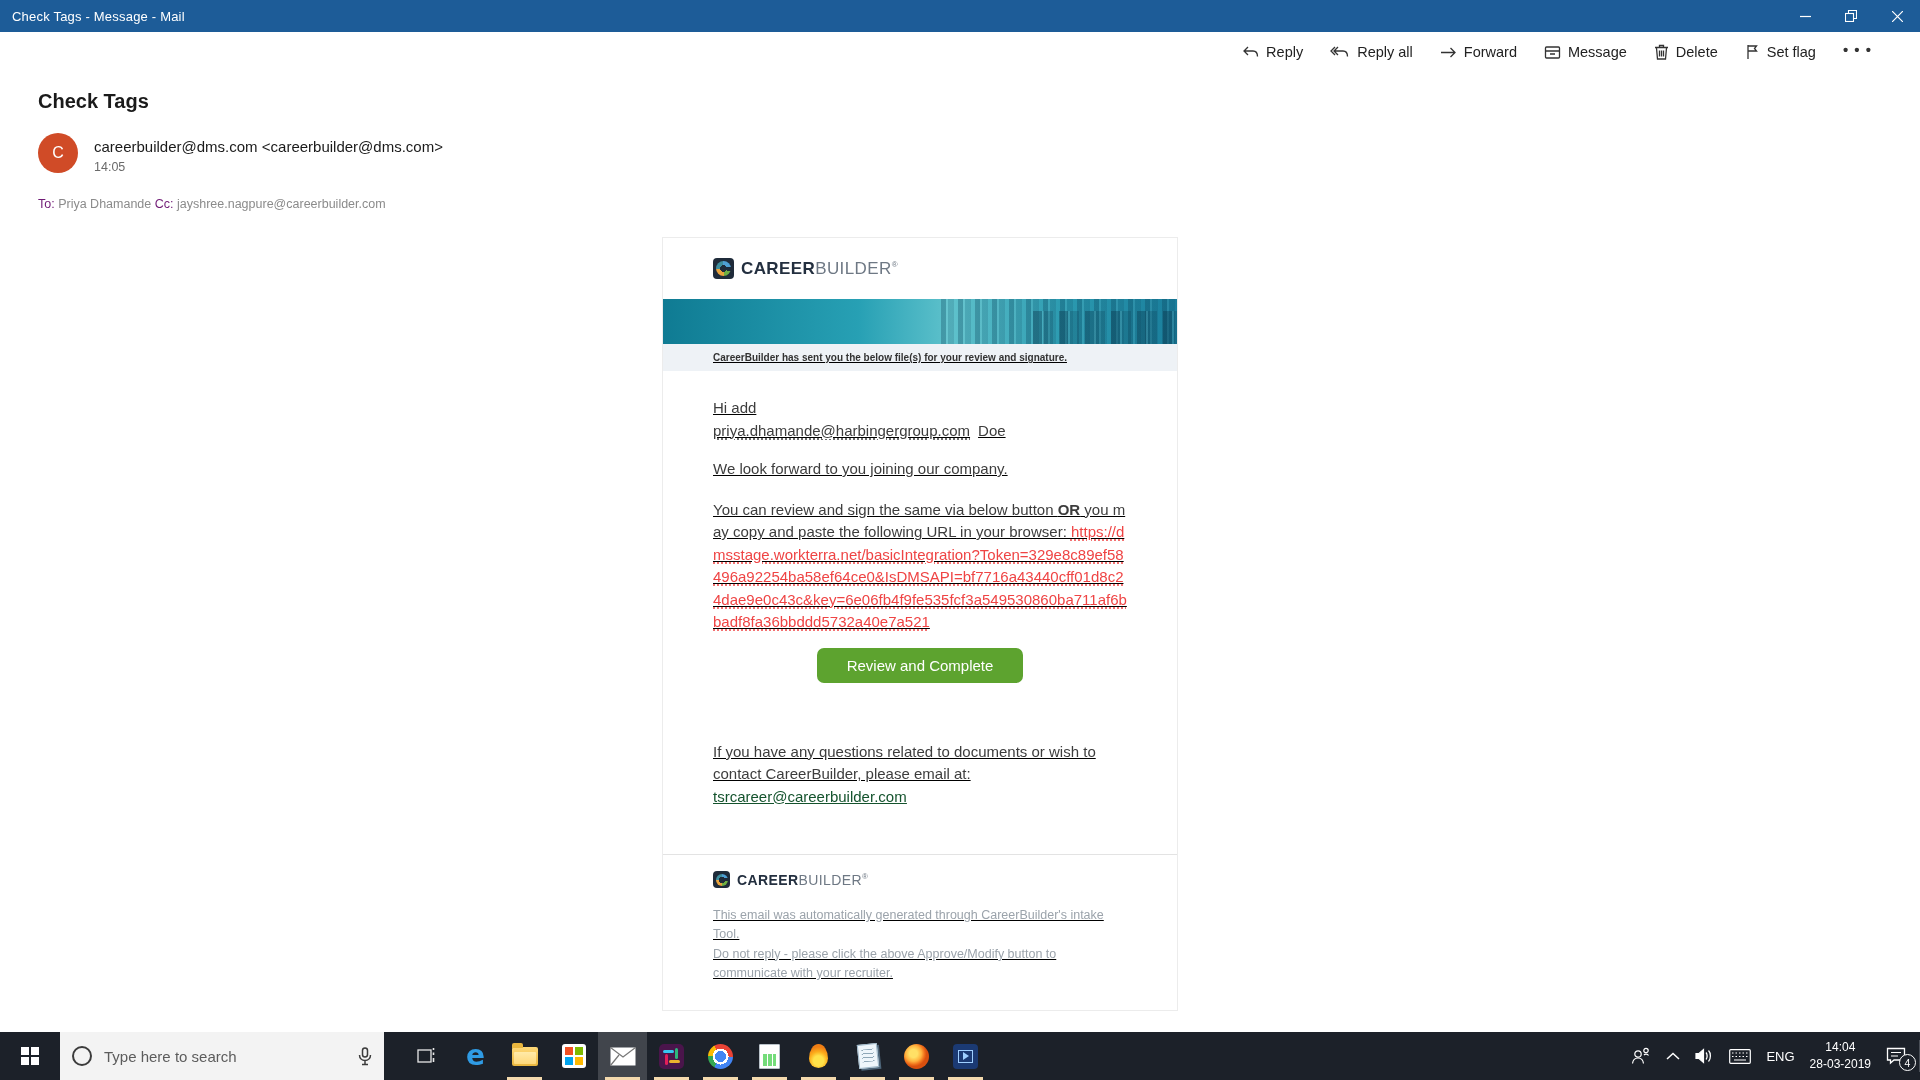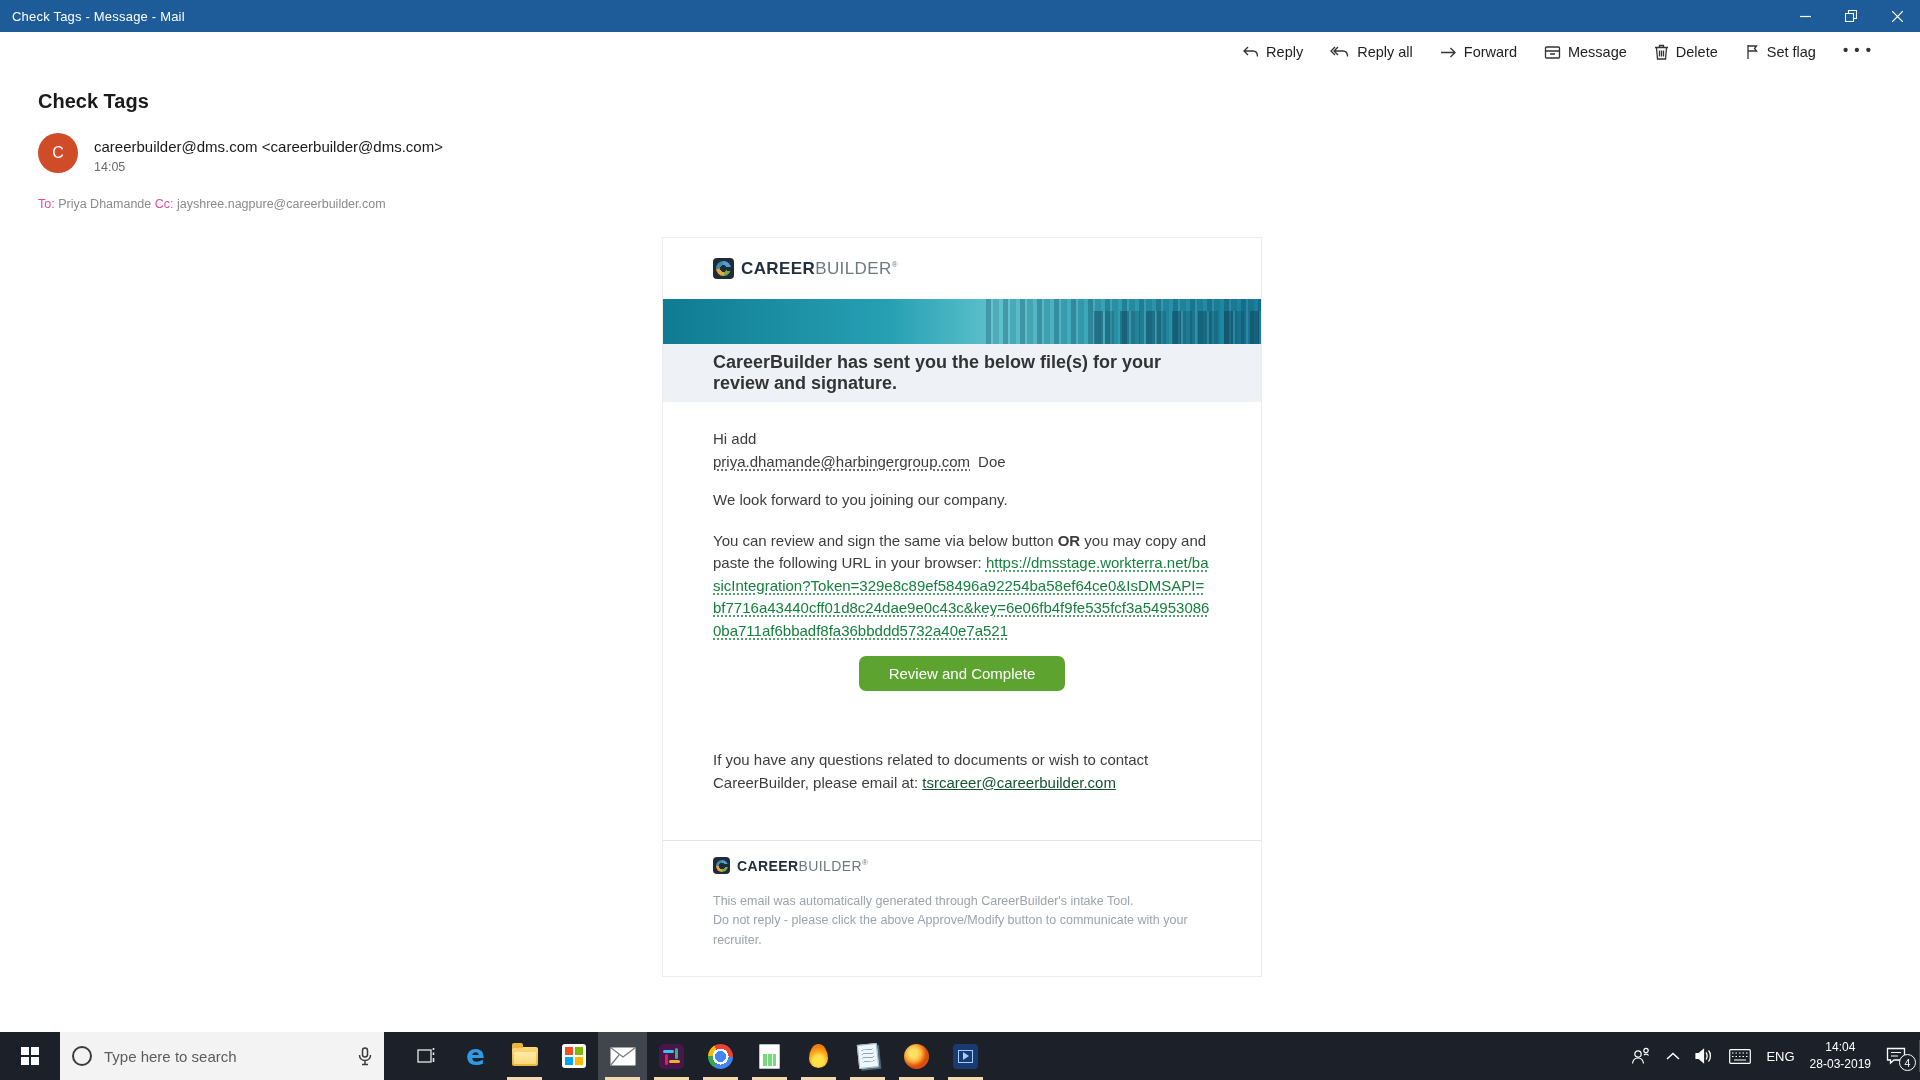--- a/index.html
+++ b/index.html
@@ -18,24 +18,24 @@
   .tb-item { display:flex; align-items:center; gap:7px; font-size:14.5px; cursor:default; }
   .tb-item svg { display:block; stroke:#333; fill:none; stroke-width:1.3; }
   .tb-more { font-size:15px; font-weight:bold; letter-spacing:1px; color:#333; padding-bottom:6px; }
 
   
   .subject { position:absolute; left:38px; top:90px; font-size:20px; font-weight:600; color:#1a1a1a; }
   .avatar { position:absolute; left:38px; top:133px; width:40px; height:40px; border-radius:50%; background:#d04b27; color:#fff; display:flex; align-items:center; justify-content:center; font-size:16px; }
   .sender { position:absolute; left:94px; top:138px; font-size:15px; font-weight:400; color:#1a1a1a; }
   .sent-time { position:absolute; left:94px; top:160px; font-size:12.5px; color:#6a6a6a; }
   .tocc { position:absolute; left:38px; top:197px; font-size:12.5px; color:#8b8b8b; }
-  .tocc b { color:#ec4899; font-weight:400; }
-
-  
-  .card { position:absolute; left:662px; top:237px; width:600px; background:#fff; border:1px solid #ececec; }
+  .tocc b { color:#701a75; font-weight:400; }
+
+  
+  .card { position:absolute; left:662px; top:237px; width:516px; background:#fff; border:1px solid #ececec;text-decoration:underline; }
   .logo-row { padding:20px 50px 16px; }
   .cb-logo { display:inline-flex; align-items:center; gap:7px; }
   .cb-mark { width:21px; height:21px; border-radius:4px; background:#1f2b3a; position:relative; flex:0 0 auto; }
   .cb-mark::before { content:""; position:absolute; left:3px; top:3px; width:15px; height:15px; border-radius:50%;
       background: radial-gradient(circle at center, #1f2b3a 0 3.2px, transparent 3.4px),
                   conic-gradient(#4e9fd4 0 25%, #6fb043 25% 50%, #e8a33d 50% 75%, #3e8e9e 75% 100%); }
   .cb-mark::after { content:""; position:absolute; right:0px; top:8.5px; width:7px; height:4px; background:#1f2b3a; }
   .cb-word { font-size:17px; letter-spacing:.4px; white-space:nowrap; }
   .cb-word .w1 { font-weight:800; color:#232f3f; }
   .cb-word .w2 { font-weight:300; color:#6e7884; }
@@ -44,29 +44,29 @@
   .logo-sm .cb-mark::before { left:2.5px; top:2.5px; width:12px; height:12px; }
   .logo-sm .cb-mark::after { top:7px; width:6px; height:3px; }
   .logo-sm .cb-word { font-size:14px; }
 
   .banner { height:45px; position:relative; overflow:hidden;
       background: linear-gradient(90deg,#0f7b93 0%, #27a0b4 38%, #5fc2cc 56%, #2b9ab0 78%, #1a7e9c 100%); }
   .banner .bld1 { position:absolute; right:0; top:0; height:100%; width:46%; opacity:.55;
       background: repeating-linear-gradient(90deg, rgba(10,62,86,.55) 0 5px, rgba(255,255,255,.10) 5px 7px, rgba(10,62,86,.30) 7px 13px, rgba(255,255,255,0) 13px 17px); }
   .banner .bld2 { position:absolute; right:0; top:12px; height:100%; width:28%; opacity:.6;
       background: repeating-linear-gradient(90deg, rgba(8,48,70,.6) 0 9px, rgba(160,220,228,.25) 9px 11px, rgba(8,48,70,.35) 11px 20px, rgba(255,255,255,0) 20px 26px); }
-  .notice { background:#eef2f6; padding:8px 50px; font-size:18px; font-weight:700; color:#333; }
+  .notice { background:#eef2f6; padding:8px 50px; font-size:10px; font-weight:700; color:#333; }
 
   .body { padding:26px 50px 0; font-size:15px; color:#3d3d3d; line-height:1.5; }
   .dotted-link { color:#3d3d3d; text-decoration:underline dotted; text-underline-offset:3px; }
   .ml { margin-left:8px; }
   .welcome { margin-top:16px; }
   .instructions { margin-top:18px; word-break:break-all; }
   .instructions b { font-weight:700; }
-  .url { color:#15803d; text-decoration:underline dotted; text-underline-offset:3px; }
+  .url { color:#ef4444; text-decoration:underline dotted; text-underline-offset:3px; }
   .btn-wrap { margin-top:14px; text-align:center; }
   .cta-btn { display:inline-block; background:#5da32f; color:#fff; font-size:15px; font-family:inherit; border:none; border-radius:7px; padding:9px 30px; cursor:pointer; }
   .contact { margin-top:58px; max-width:452px; }
   .contact a { color:#14532d; text-decoration:underline; }
 
   .divider { border-top:1px solid #e3e3e3; margin-top:46px; }
   .footer { padding:16px 50px 26px; }
   .disclaimer { margin-top:14px; font-size:12.5px; color:#9ba3ab; line-height:1.55; max-width:510px; }
 
   

